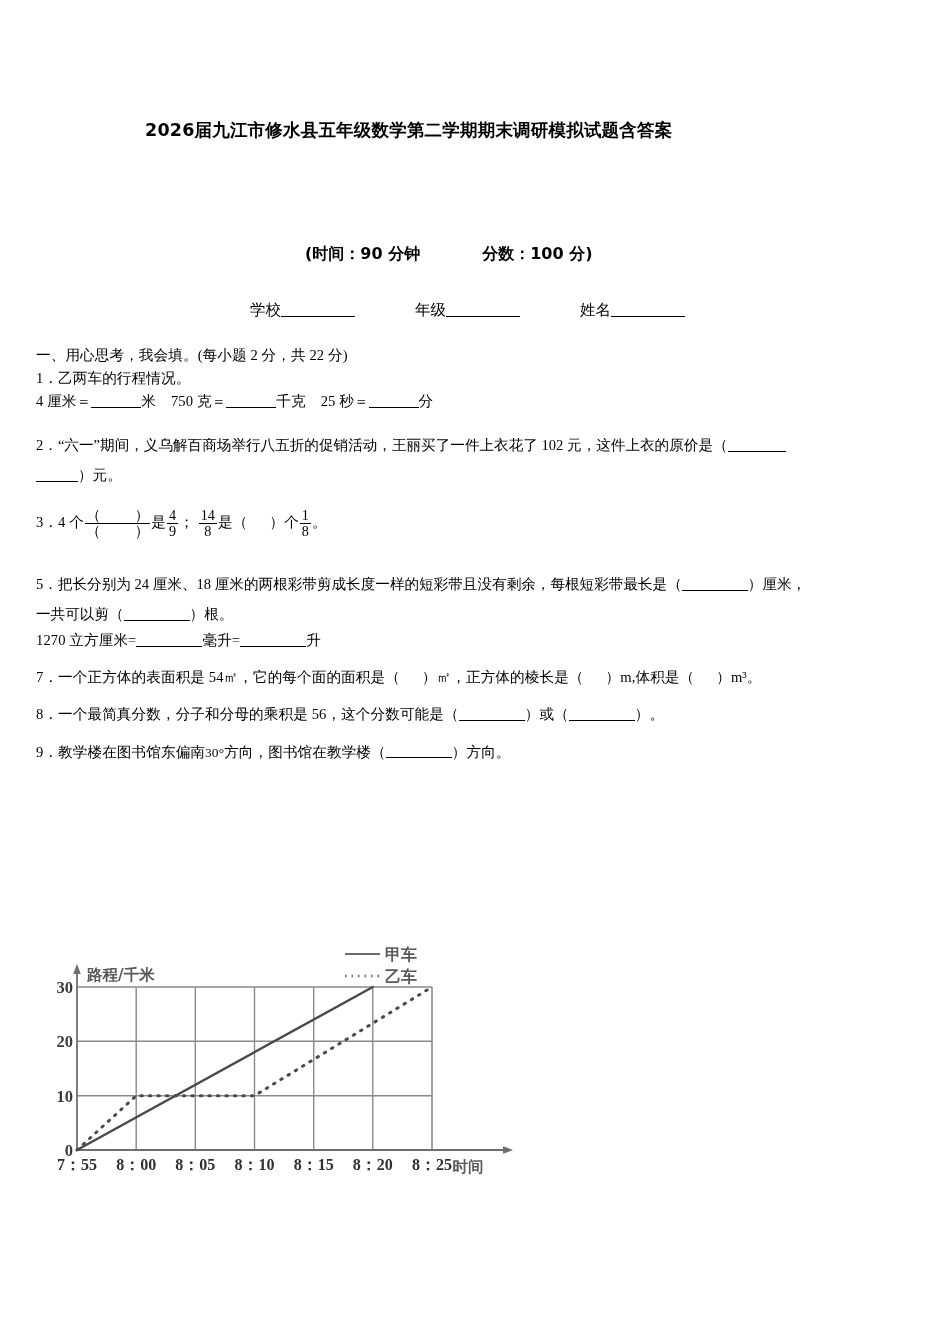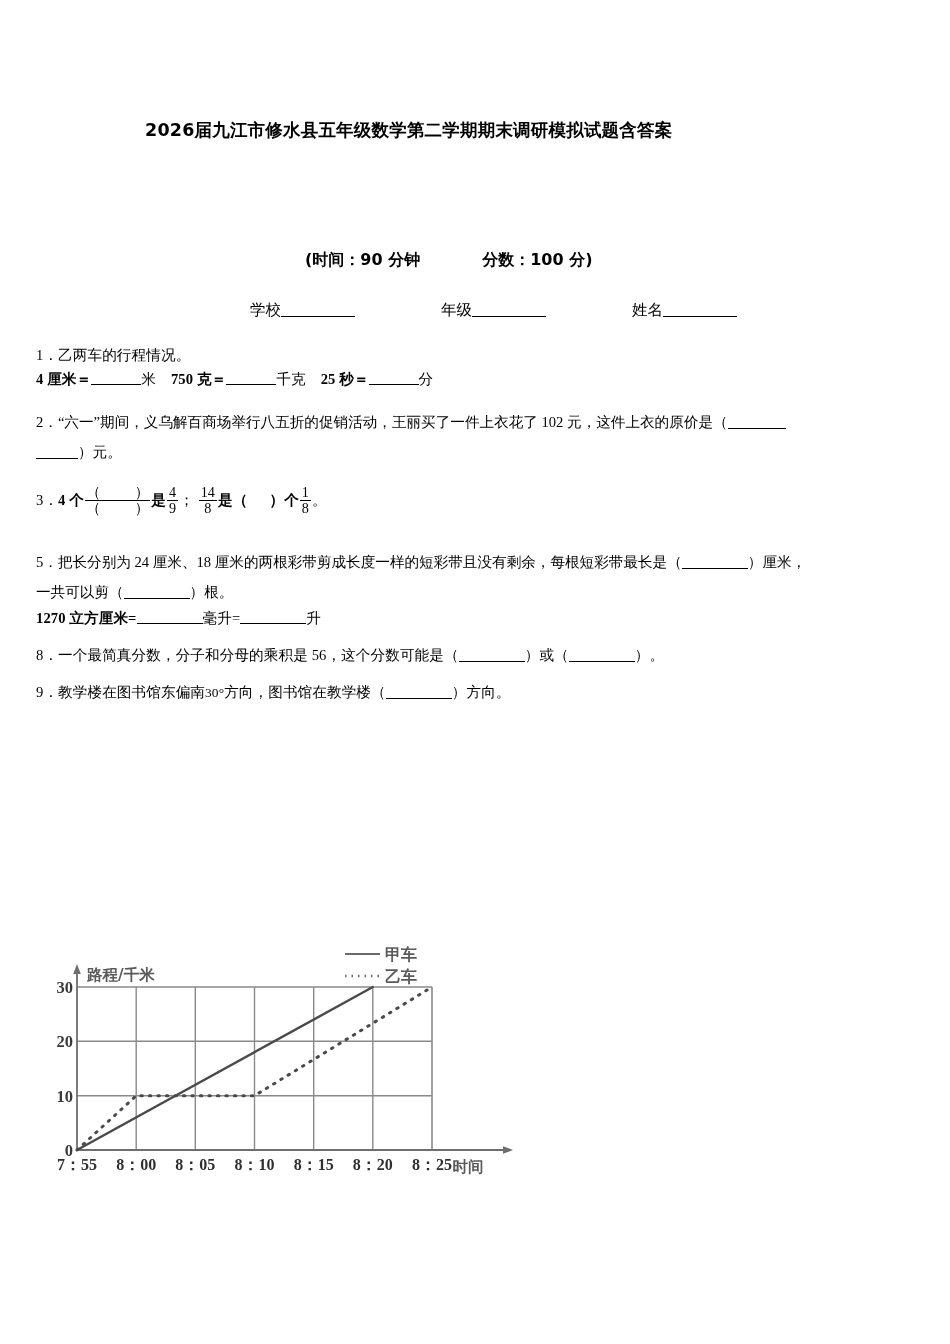--- a/index.html
+++ b/index.html
@@ -33,21 +33,21 @@
     font-size: 17.5px;
     font-weight: bold;
     letter-spacing: 0.2px;
     white-space: nowrap;
   }
 
   
   .meta-line {
     position: absolute;
     left: 305px;
-    top: 250px;
+    top: 244px;
     font-family: "DejaVu Sans", "Liberation Sans", sans-serif;
     font-size: 16px;
     font-weight: bold;
     white-space: nowrap;
   }
   .meta-gap {
     display: inline-block;
     width: 62px;
   }
 
@@ -63,21 +63,21 @@
     display: inline-block;
   }
   .field .blank {
     display: inline-block;
     width: 74px;
     border-bottom: 1.3px solid #000;
     height: 0.95em;
     vertical-align: -0.12em;
   }
   .field + .field {
-    margin-left: 86px;
+    margin-left: 60px;
   }
 
   
   .qbody {
     position: absolute;
     left: 36px;
     top: 348px;
     width: 884px;
     font-size: 14.6px;
     line-height: 1.0;
@@ -87,21 +87,21 @@
     margin: 0 0 8px 0;
     letter-spacing: 0.1px;
   }
   .q {
     margin: 0 0 8px 0;
     letter-spacing: 0.1px;
   }
   .qnum {
     font-family: "Liberation Serif", serif;
   }
-  .b { font-weight: bold; }
+  .b { font-weight: normal; }
   .u {
     display: inline-block;
     border-bottom: 1.3px solid #000;
     height: 0.95em;
     vertical-align: -0.14em;
   }
   .u.w4 { width: 42px; }
   .u.w5 { width: 50px; }
   .u.w6 { width: 58px; }
   .u.w7 { width: 66px; }
@@ -176,20 +176,21 @@
   <div class="meta-line">
     <span>(时间：90 分钟</span><span class="meta-gap"></span><span>分数：100 分)</span>
   </div>
 
   <div class="fields-row">
     <span class="field"><span>学校</span><span class="blank"></span></span><span class="field"><span>年级</span><span class="blank"></span></span><span class="field"><span>姓名</span><span class="blank"></span></span>
   </div>
 
   <div class="qbody">
 
+    <div class="sec-head">一、用心思考，我会填。(每小题 2 分，共 22 分)</div>
 
     <div class="q">
       <span class="qnum">1．</span><span>乙两车的行程情况。</span>
     </div>
 
     <div class="q line-gap">
       <span class="b">4 厘米＝</span><span class="u w5"></span><span>米</span>&nbsp;&nbsp;&nbsp;&nbsp;<span class="b">750 克＝</span><span class="u w5"></span><span>千克</span>&nbsp;&nbsp;&nbsp;&nbsp;<span class="b">25 秒＝</span><span class="u w5"></span><span>分</span>
     </div>
 
     <div class="q-wrap">
@@ -205,20 +206,23 @@
     <div class="q-wrap">
       <span class="qnum">5．</span><span>把长分别为 24 厘米、18 厘米的两根彩带剪成长度一样的短彩带且没有剩余，每根短彩带最长是（</span><span class="u w7"></span><span>）厘米，</span><br>
       <span>一共可以剪（</span><span class="u w7"></span><span>）根。</span>
     </div>
 
 
     <div class="q line-gap">
       <span class="b">1270 立方厘米=</span><span class="u w7"></span><span>毫升=</span><span class="u w7"></span><span>升</span>
     </div>
 
+    <div class="q line-gap">
+      <span class="qnum">7．</span><span>一个正方体的表面积是 54㎡，它的每个面的面积是（</span><span class="p-blank"></span><span>）㎡，正方体的棱长是（</span><span class="p-blank"></span><span>）m,体积是（</span><span class="p-blank"></span><span>）m³。</span>
+    </div>
 
     <div class="q line-gap">
       <span class="qnum">8．</span><span>一个最简真分数，分子和分母的乘积是 56，这个分数可能是（</span><span class="u w7"></span><span>）或（</span><span class="u w7"></span><span>）。</span>
     </div>
 
     <div class="q line-gap">
       <span class="qnum">9．</span><span>教学楼在图书馆东偏南</span><span class="deg">30°</span><span>方向，图书馆在教学楼（</span><span class="u w7"></span><span>）方向。</span>
     </div>
 
 

